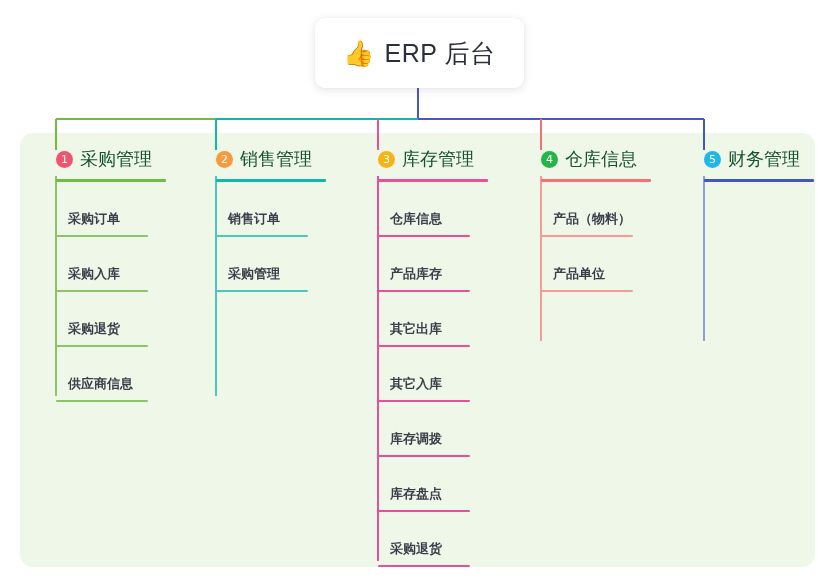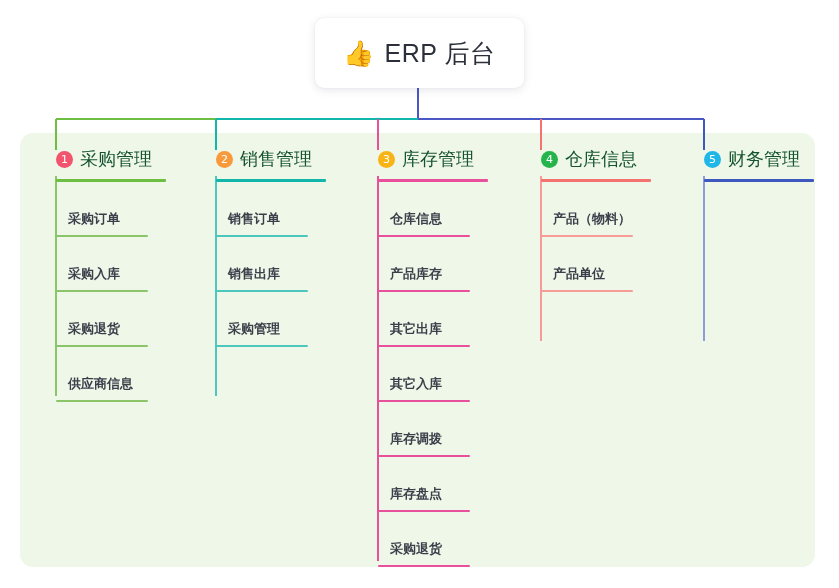--- a/index.html
+++ b/index.html
@@ -130,24 +130,20 @@
           <span class="badge" style="background: rgb(248, 154, 60);">2</span>
           <span class="head-label">销售管理</span>
         </div>
         <div class="head-rule" style="background: rgb(17, 183, 171); width: 110px; margin-left: 18px;"></div>
         <div class="leaves">
           <div class="leaf">
             <span class="leaf-text">销售订单</span>
             <div class="leaf-rule" style="background: rgb(76, 199, 189); width: 92px;"></div>
           </div>
           <div class="leaf">
-            <span class="leaf-text">销售出库</span>
-            <div class="leaf-rule" style="background: rgb(76, 199, 189); width: 92px;"></div>
-          </div>
-          <div class="leaf">
             <span class="leaf-text">采购管理</span>
             <div class="leaf-rule" style="background: rgb(76, 199, 189); width: 92px;"></div>
           </div>
         </div>
       </div>
       <div class="col" style="left: 360px;">
         <div class="col-head">
           <span class="badge" style="background: rgb(248, 180, 23);">3</span>
           <span class="head-label">库存管理</span>
         </div>

